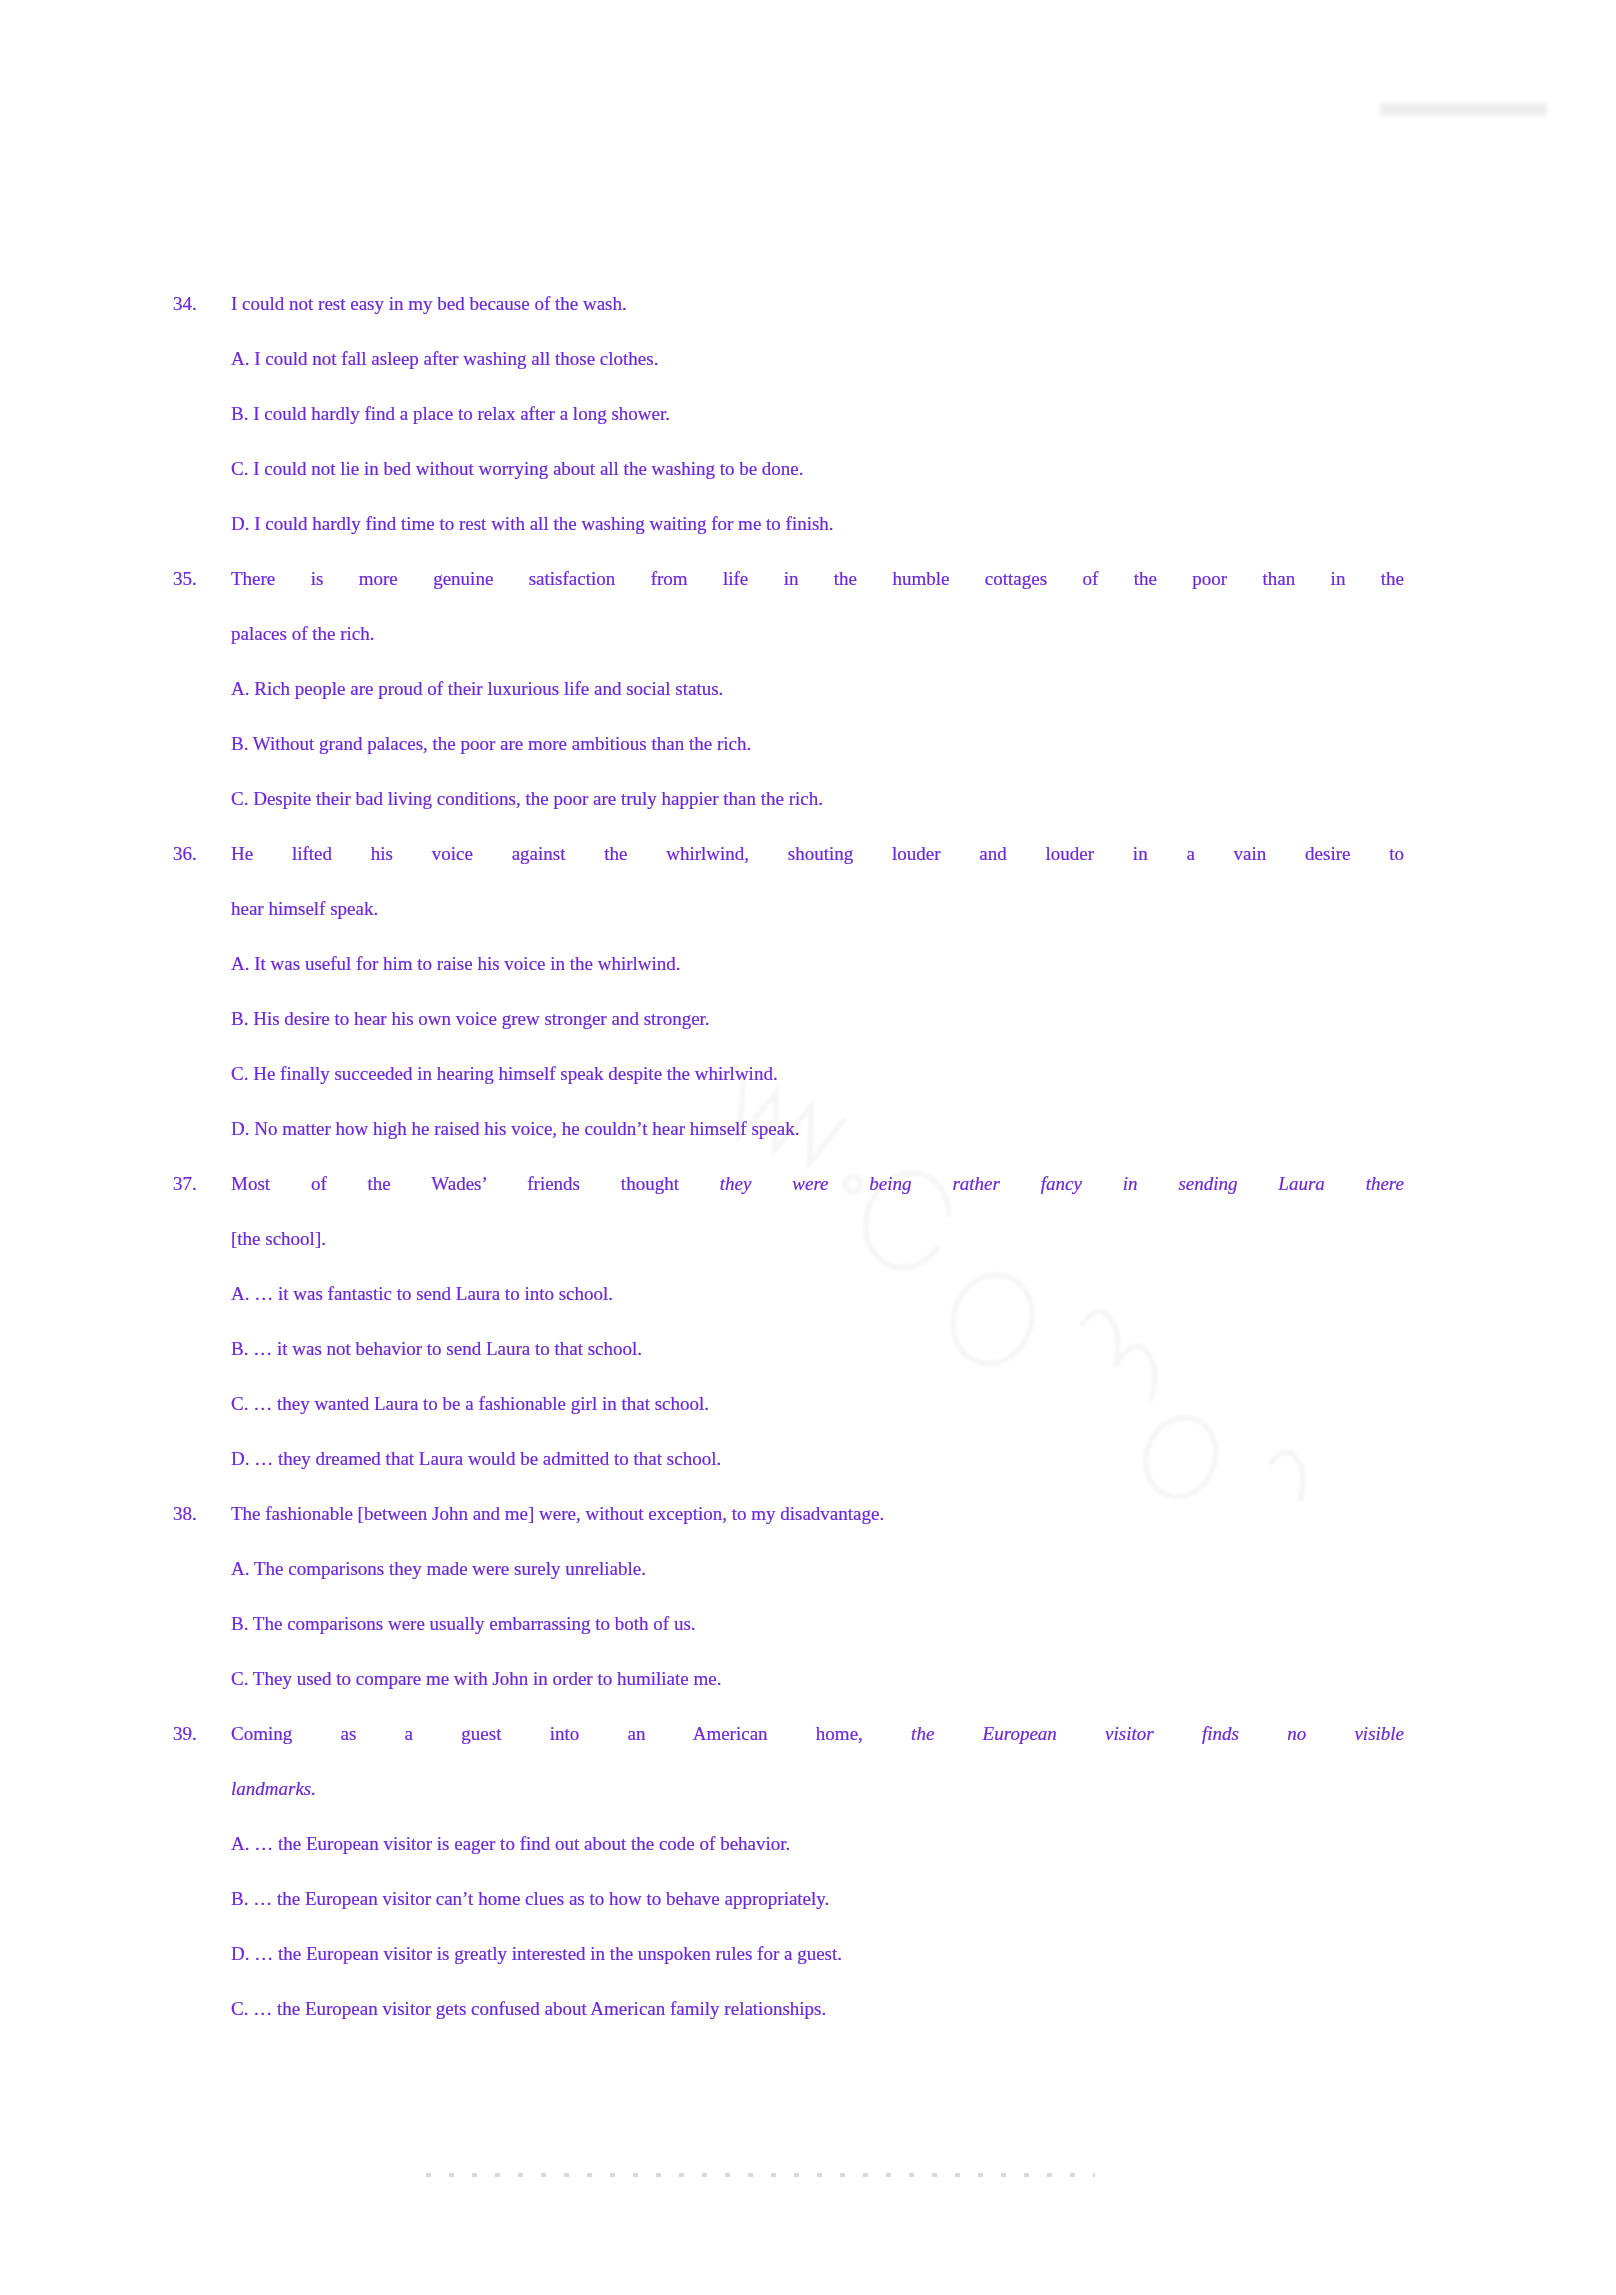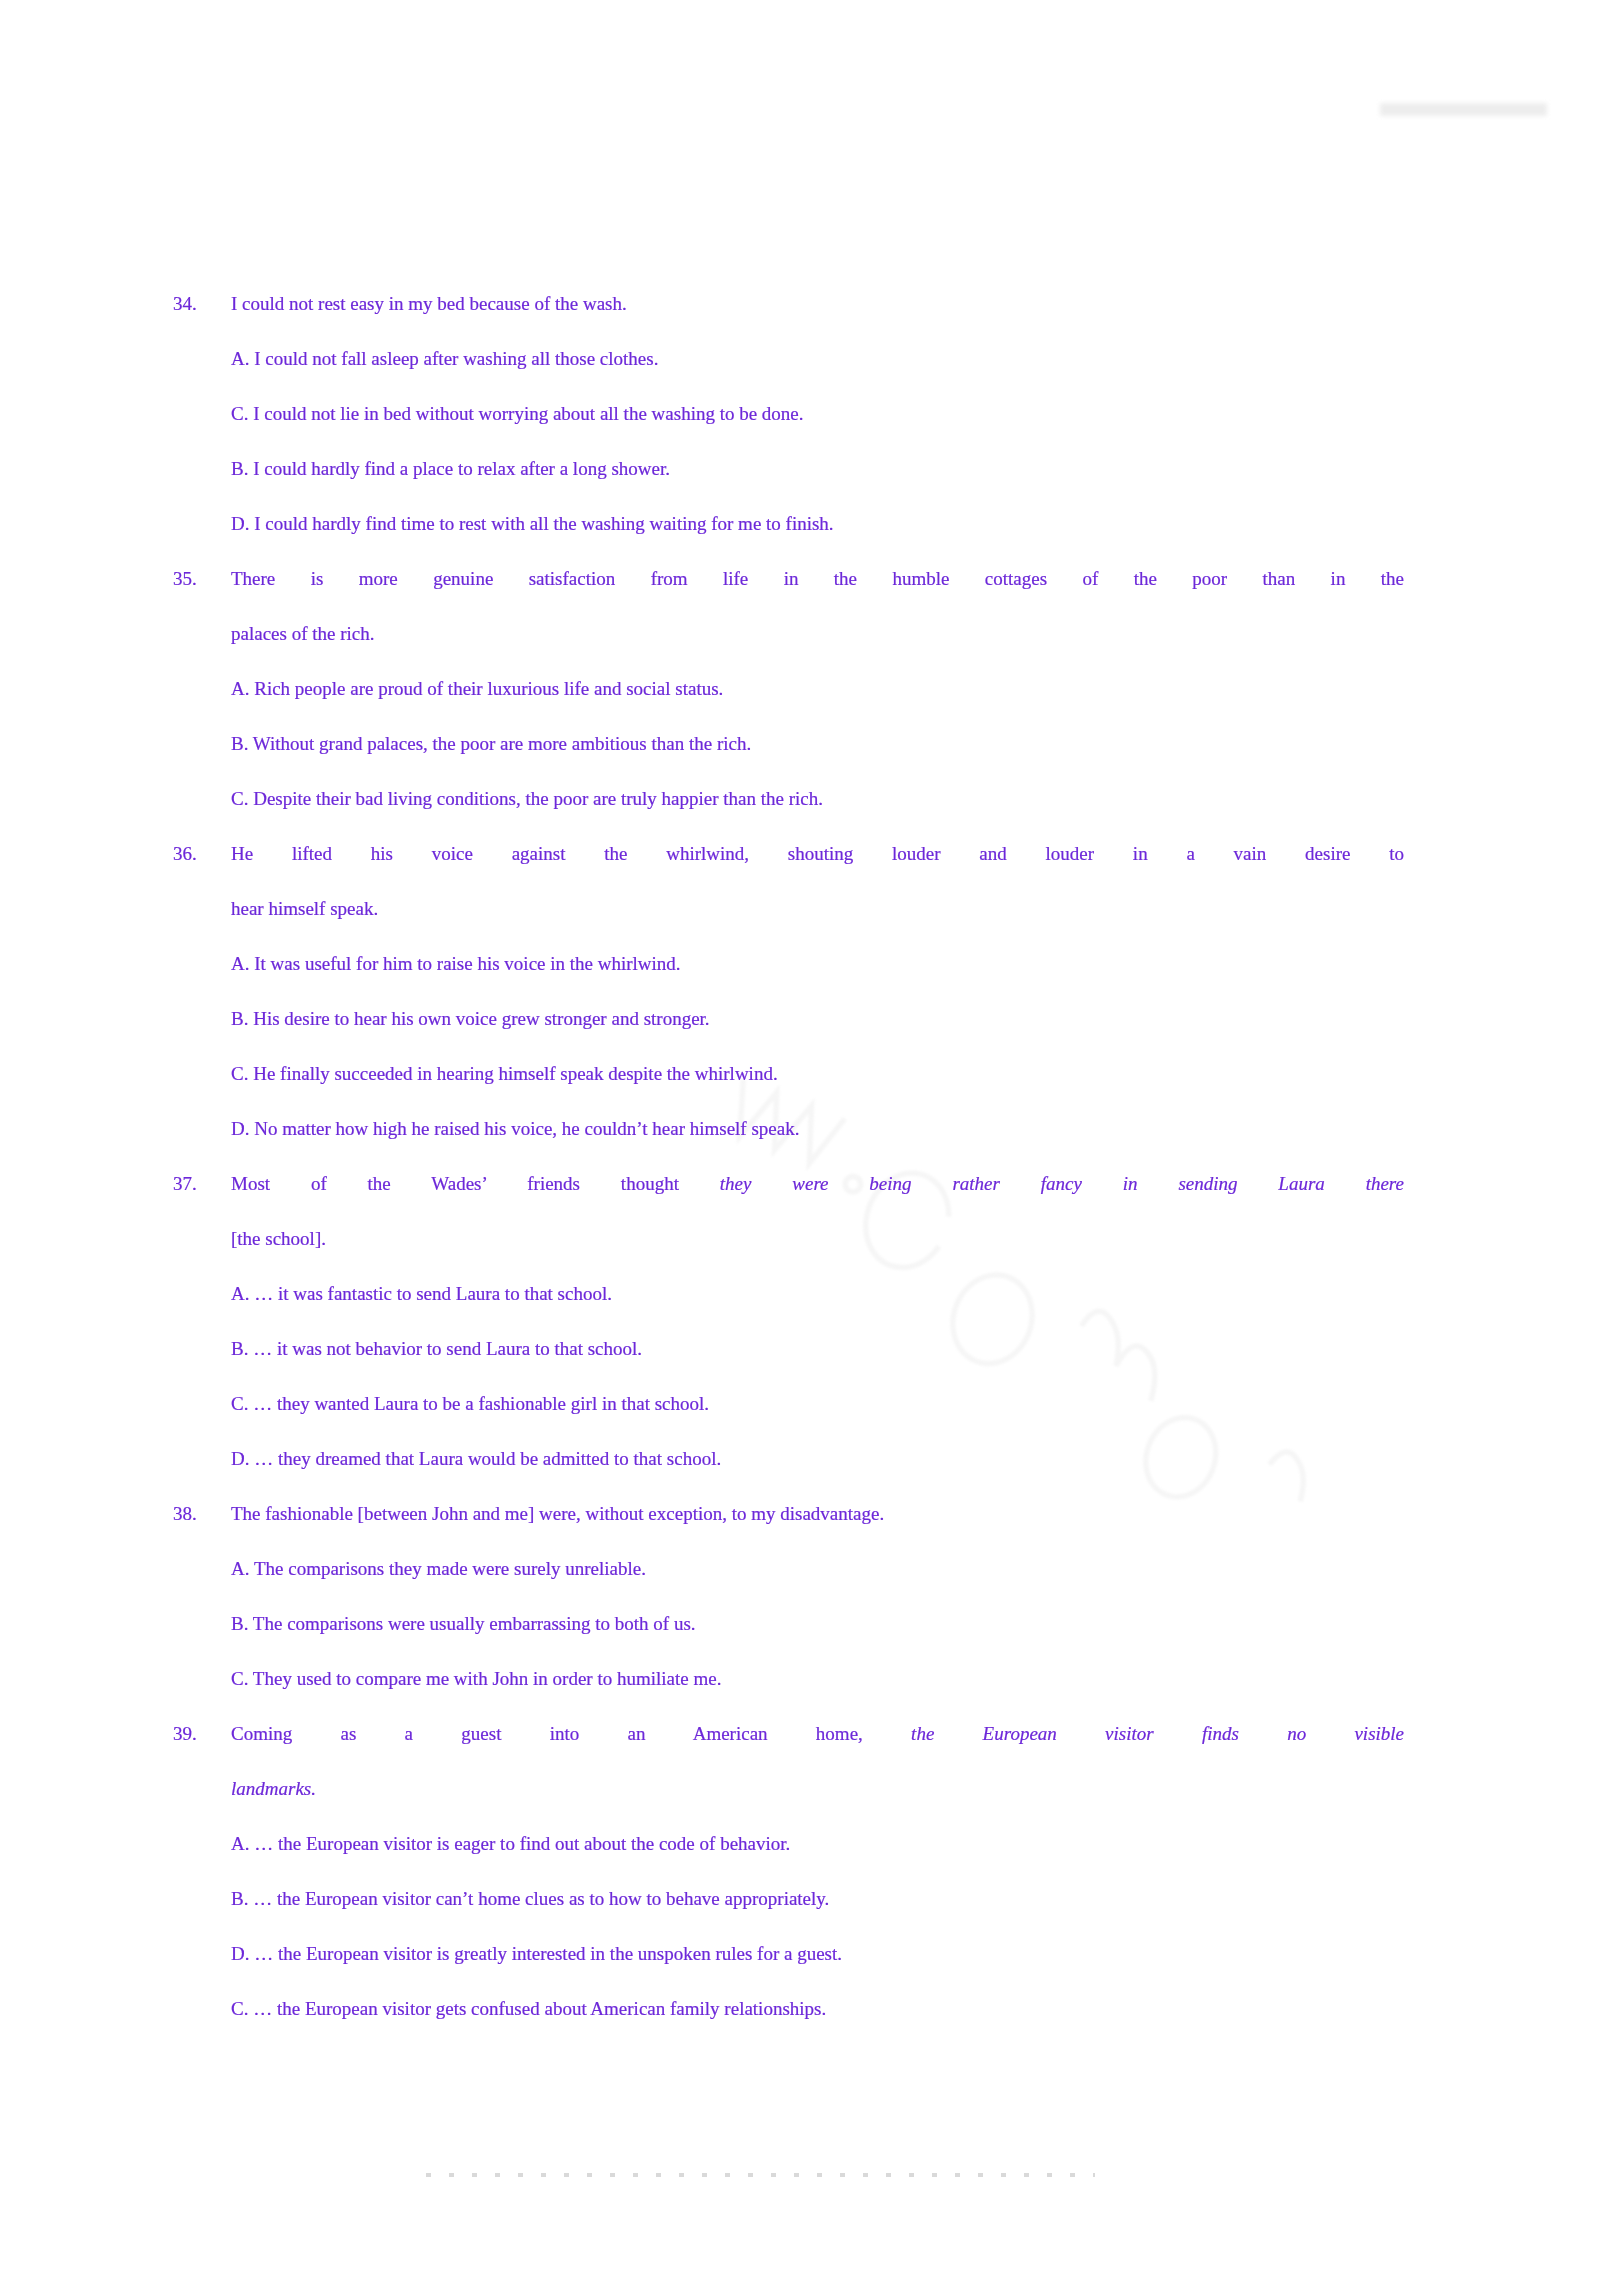--- a/index.html
+++ b/index.html
@@ -96,26 +96,26 @@
   <div class="content">
 
     <section>
       <div class="line">
         <span class="qnum">34.</span><span>I could not rest easy in my bed because of the wash.</span>
       </div>
       <div class="line">
         <span class="olabel">A.</span> <span>I could not fall asleep after washing all those clothes.</span>
       </div>
       <div class="line">
+        <span class="olabel">B.</span> <span>I could hardly find a place to relax after a long shower.</span>
+      </div>
+      <div class="line">
         <span class="olabel">C.</span> <span>I could not lie in bed without worrying about all the washing to be done.</span>
       </div>
       <div class="line">
-        <span class="olabel">B.</span> <span>I could hardly find a place to relax after a long shower.</span>
-      </div>
-      <div class="line">
         <span class="olabel">D.</span> <span>I could hardly find time to rest with all the washing waiting for me to finish.</span>
       </div>
     </section>
 
     <section>
       <div class="line stretch">
         <span class="qnum">35.</span><span>There is more genuine satisfaction from life in the humble cottages of the poor than in the</span>
       </div>
       <div class="line">
         <span>palaces of the rich.</span>
@@ -153,21 +153,21 @@
     </section>
 
     <section>
       <div class="line stretch">
         <span class="qnum">37.</span><span>Most of the Wades’ friends thought</span> <span class="i">they were being rather fancy in sending Laura there</span>
       </div>
       <div class="line">
         <span>[the school].</span>
       </div>
       <div class="line">
-        <span class="olabel">A.</span> <span>… it was fantastic to send Laura to that school.</span>
+        <span class="olabel">A.</span> <span>… it was fantastic to send Laura to into school.</span>
       </div>
       <div class="line">
         <span class="olabel">B.</span> <span>… it was not behavior to send Laura to that school.</span>
       </div>
       <div class="line">
         <span class="olabel">C.</span> <span>… they wanted Laura to be a fashionable girl in that school.</span>
       </div>
       <div class="line">
         <span class="olabel">D.</span> <span>… they dreamed that Laura would be admitted to that school.</span>
       </div>

